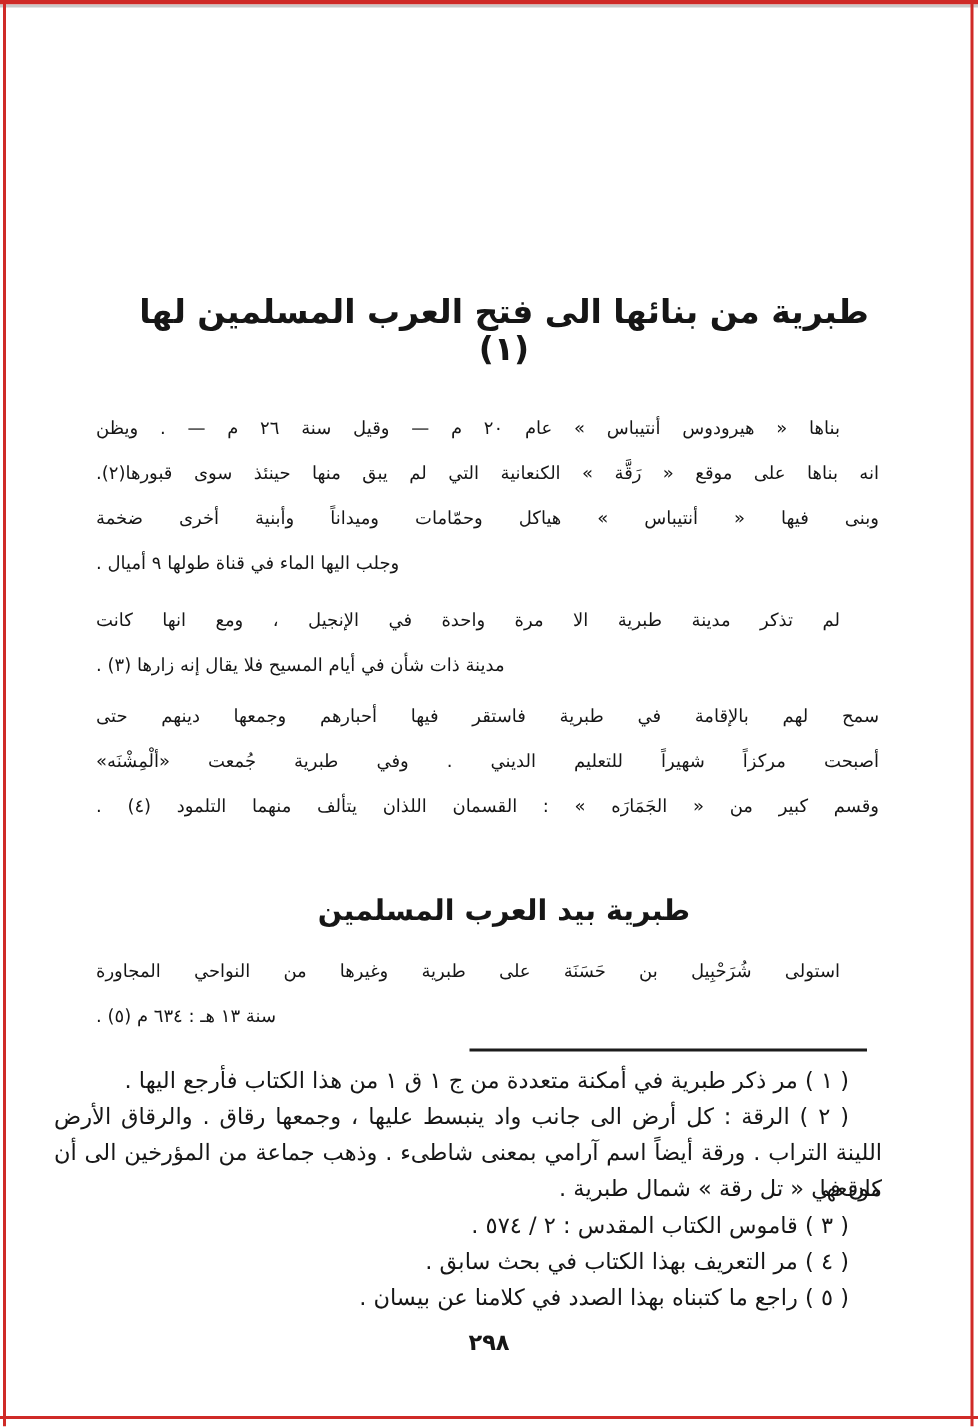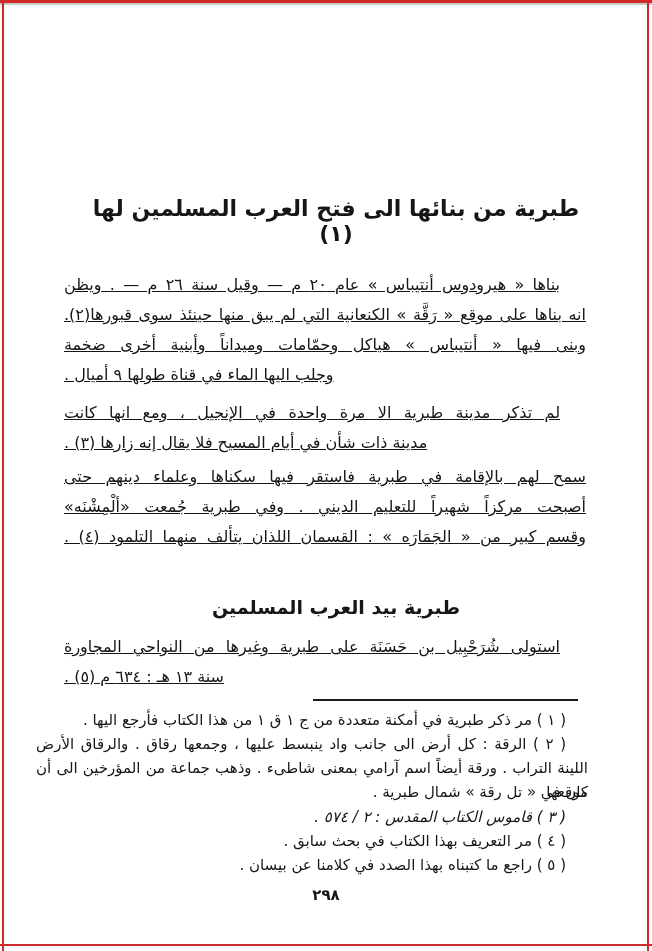--- a/index.html
+++ b/index.html
@@ -27,39 +27,39 @@
     direction:rtl;text-align:center;
     font-size:22px;font-weight:bold;
   }
   .subtitle{
     position:absolute;top:596px;left:86px;width:500px;
     direction:rtl;text-align:center;
     font-size:19px;font-weight:bold;
   }
   .para{
     position:absolute;left:64px;width:522px;
-    direction:rtl;font-size:16px;text-decoration:underline;
+    direction:rtl;font-size:12px;
   }
   .p1{top:270px;} .p2{top:398px;} .p3{top:462px;} .p4{top:632px;}
   .line{height:30px;line-height:30px;text-align:left;}
   .line.fill{text-align:justify;text-align-last:justify;}
   .line.indent{padding-right:26px;}
 
   .footnote-rule{
     position:absolute;top:699px;right:74px;width:265px;height:0;
     border-top:2px solid #1c1c1c;
   }
   .footnotes{
     position:absolute;top:708px;left:36px;width:552px;
     direction:rtl;font-size:15px;
   }
   .fline{height:24px;line-height:24px;text-align:right;}
   .fline.fill{text-align:justify;text-align-last:justify;}
   .fline.fnstart{padding-right:22px;}
-  .fline.gap-before{margin-top:1px;font-style:italic;}
+  .fline.gap-before{margin-top:1px;}
 
   .page-number{
     position:absolute;top:886px;left:76px;width:500px;
     direction:rtl;text-align:center;
     font-size:15px;font-weight:bold;letter-spacing:2px;
   }
 </style>
 </head>
 <body>
 
@@ -77,21 +77,21 @@
   <div class="line fill">وبنى فيها « أنتيباس » هياكل وحمّامات وميداناً وأبنية أخرى ضخمة</div>
   <div class="line">وجلب اليها الماء في قناة طولها ٩ أميال .</div>
 </div>
 
 <div class="para p2">
   <div class="line fill indent">لم تذكر مدينة طبرية الا مرة واحدة في الإنجيل ، ومع انها كانت</div>
   <div class="line">مدينة ذات شأن في أيام المسيح فلا يقال إنه زارها (٣) .</div>
 </div>
 
 <div class="para p3">
-  <div class="line fill">سمح لهم بالإقامة في طبرية فاستقر فيها سكناها وعلماء دينهم حتى</div>
+  <div class="line fill">سمح لهم بالإقامة في طبرية فاستقر فيها أحبارهم وجمعها دينهم حتى</div>
   <div class="line fill">أصبحت مركزاً شهيراً للتعليم الديني . وفي طبرية جُمعت «ألْمِشْنَه»</div>
   <div class="line fill">وقسم كبير من « الجَمَارَه » : القسمان اللذان يتألف منهما التلمود (٤) .</div>
 </div>
 
 <div class="subtitle">طبرية بيد العرب المسلمين</div>
 
 <div class="para p4">
   <div class="line fill indent">استولى شُرَحْبِيل بن حَسَنَة على طبرية وغيرها من النواحي المجاورة</div>
   <div class="line">سنة ١٣ هـ : ٦٣٤ م (٥) .</div>
 </div>

